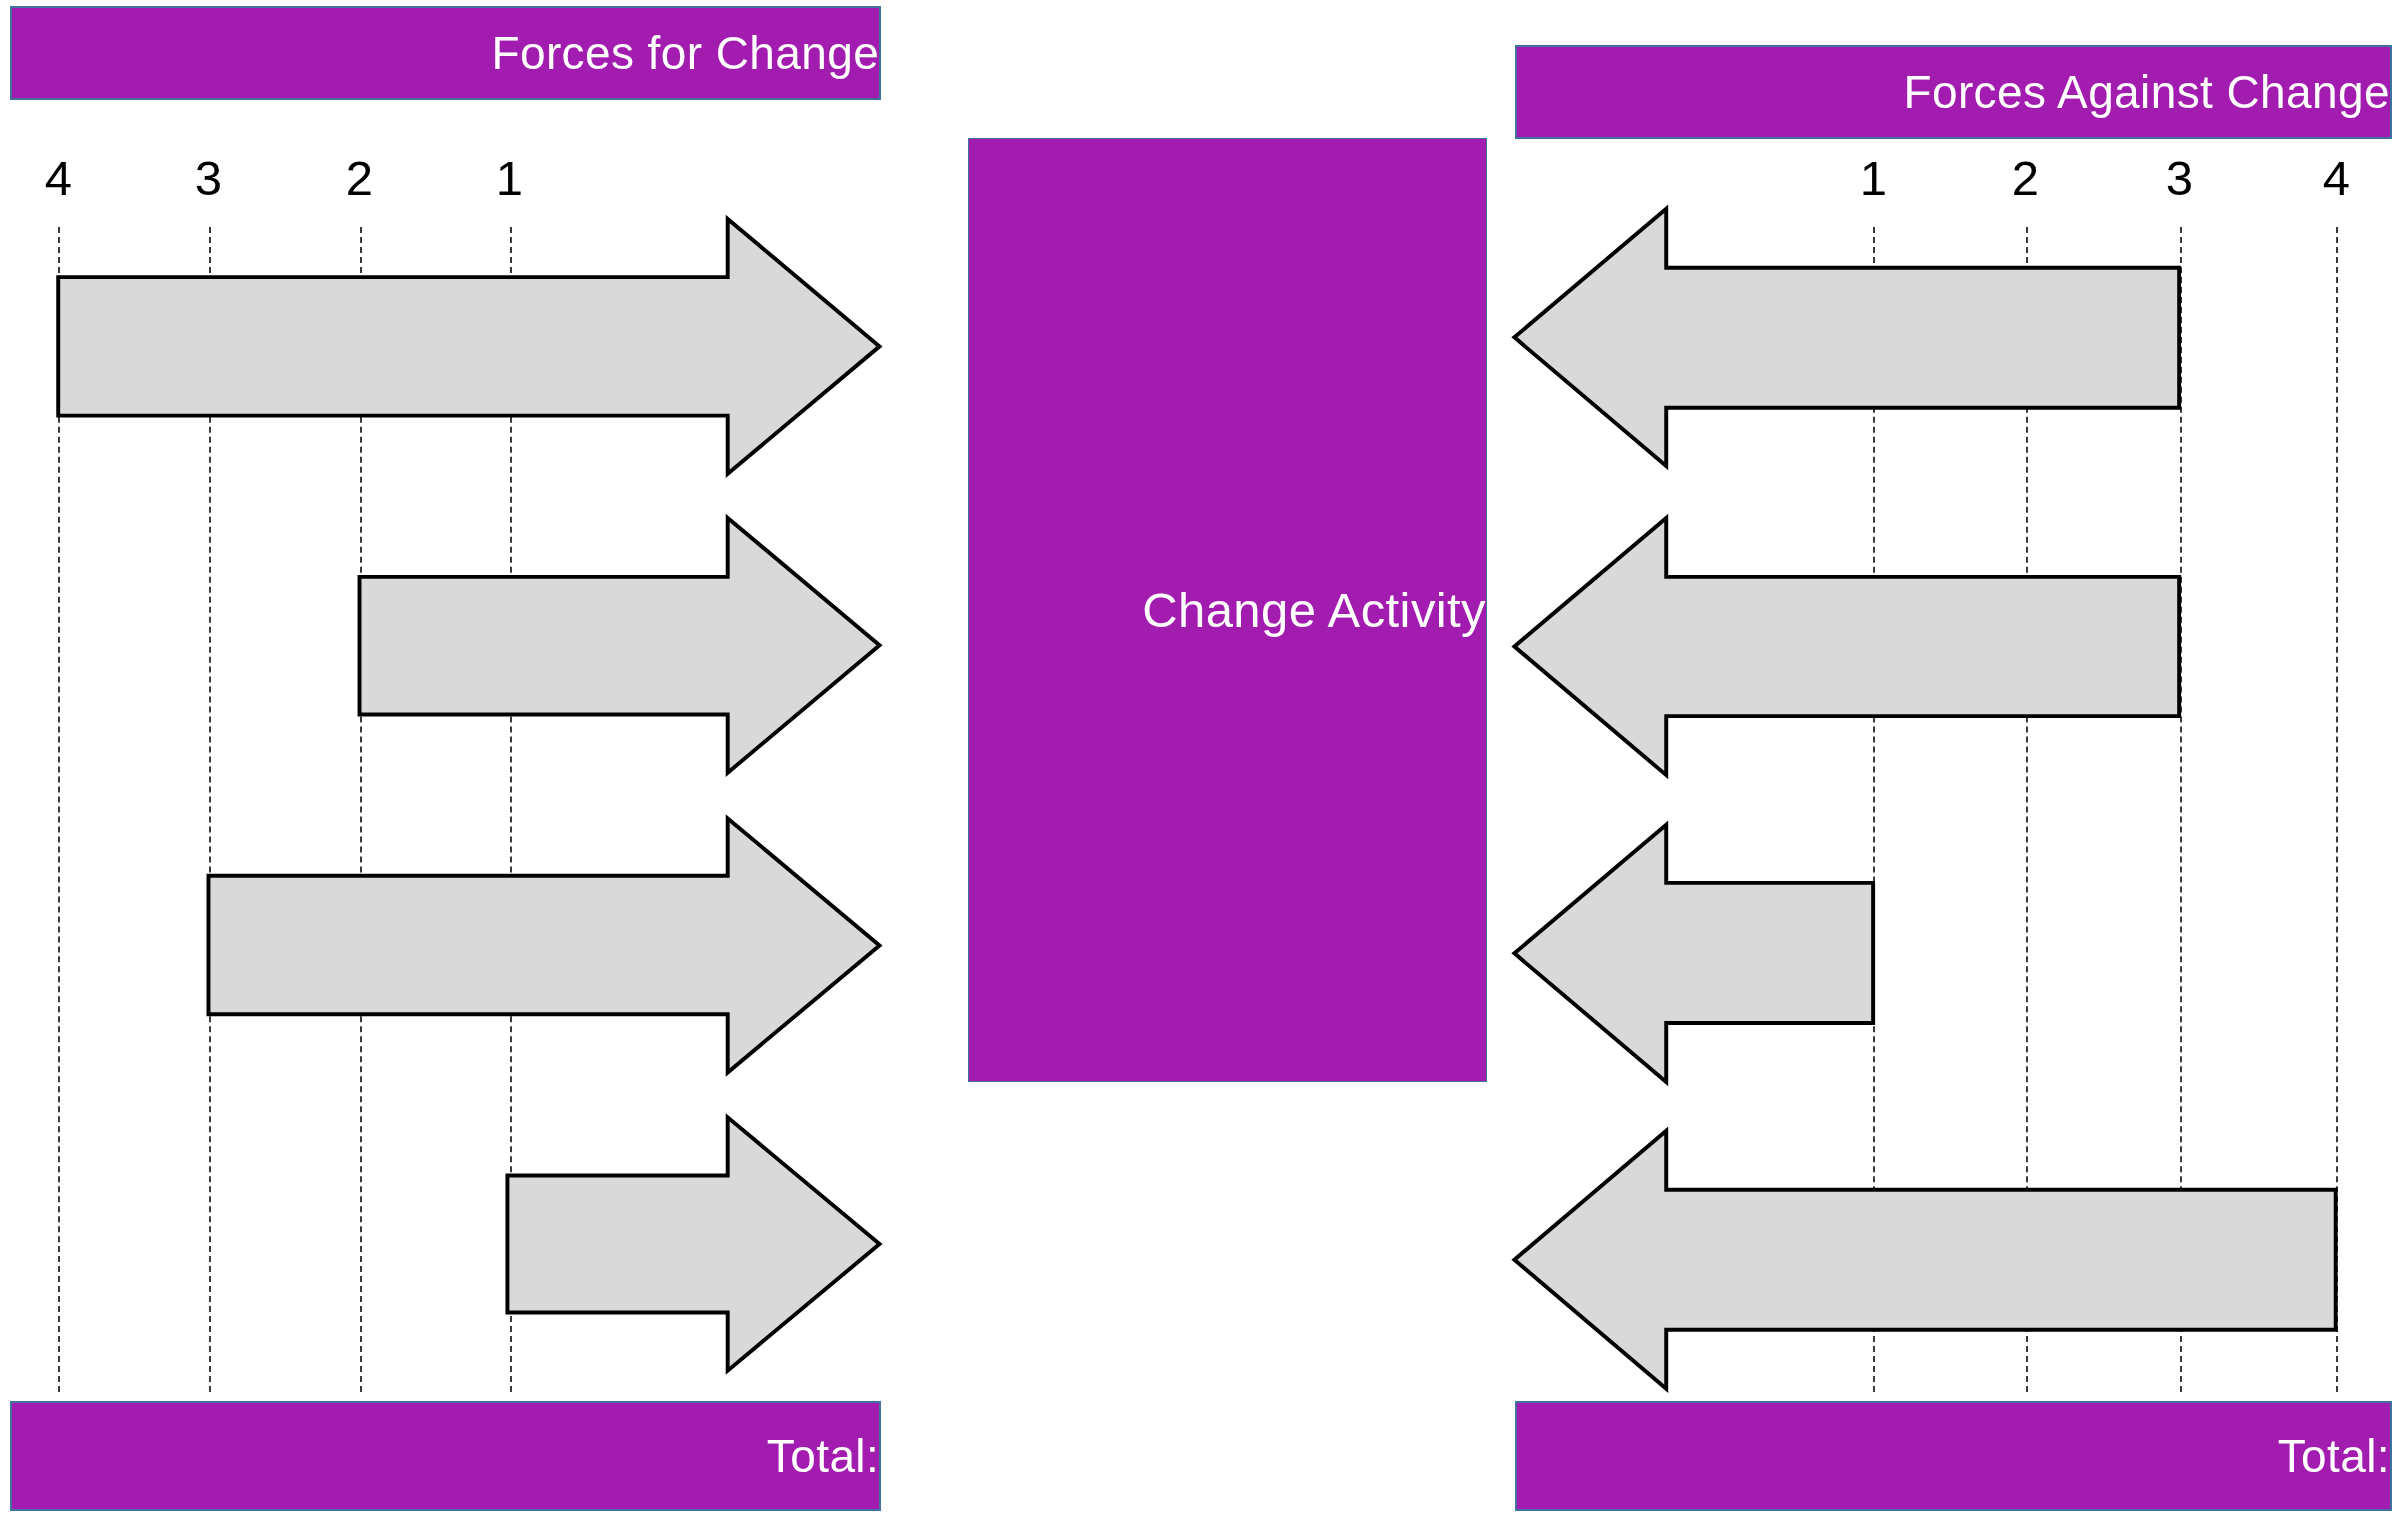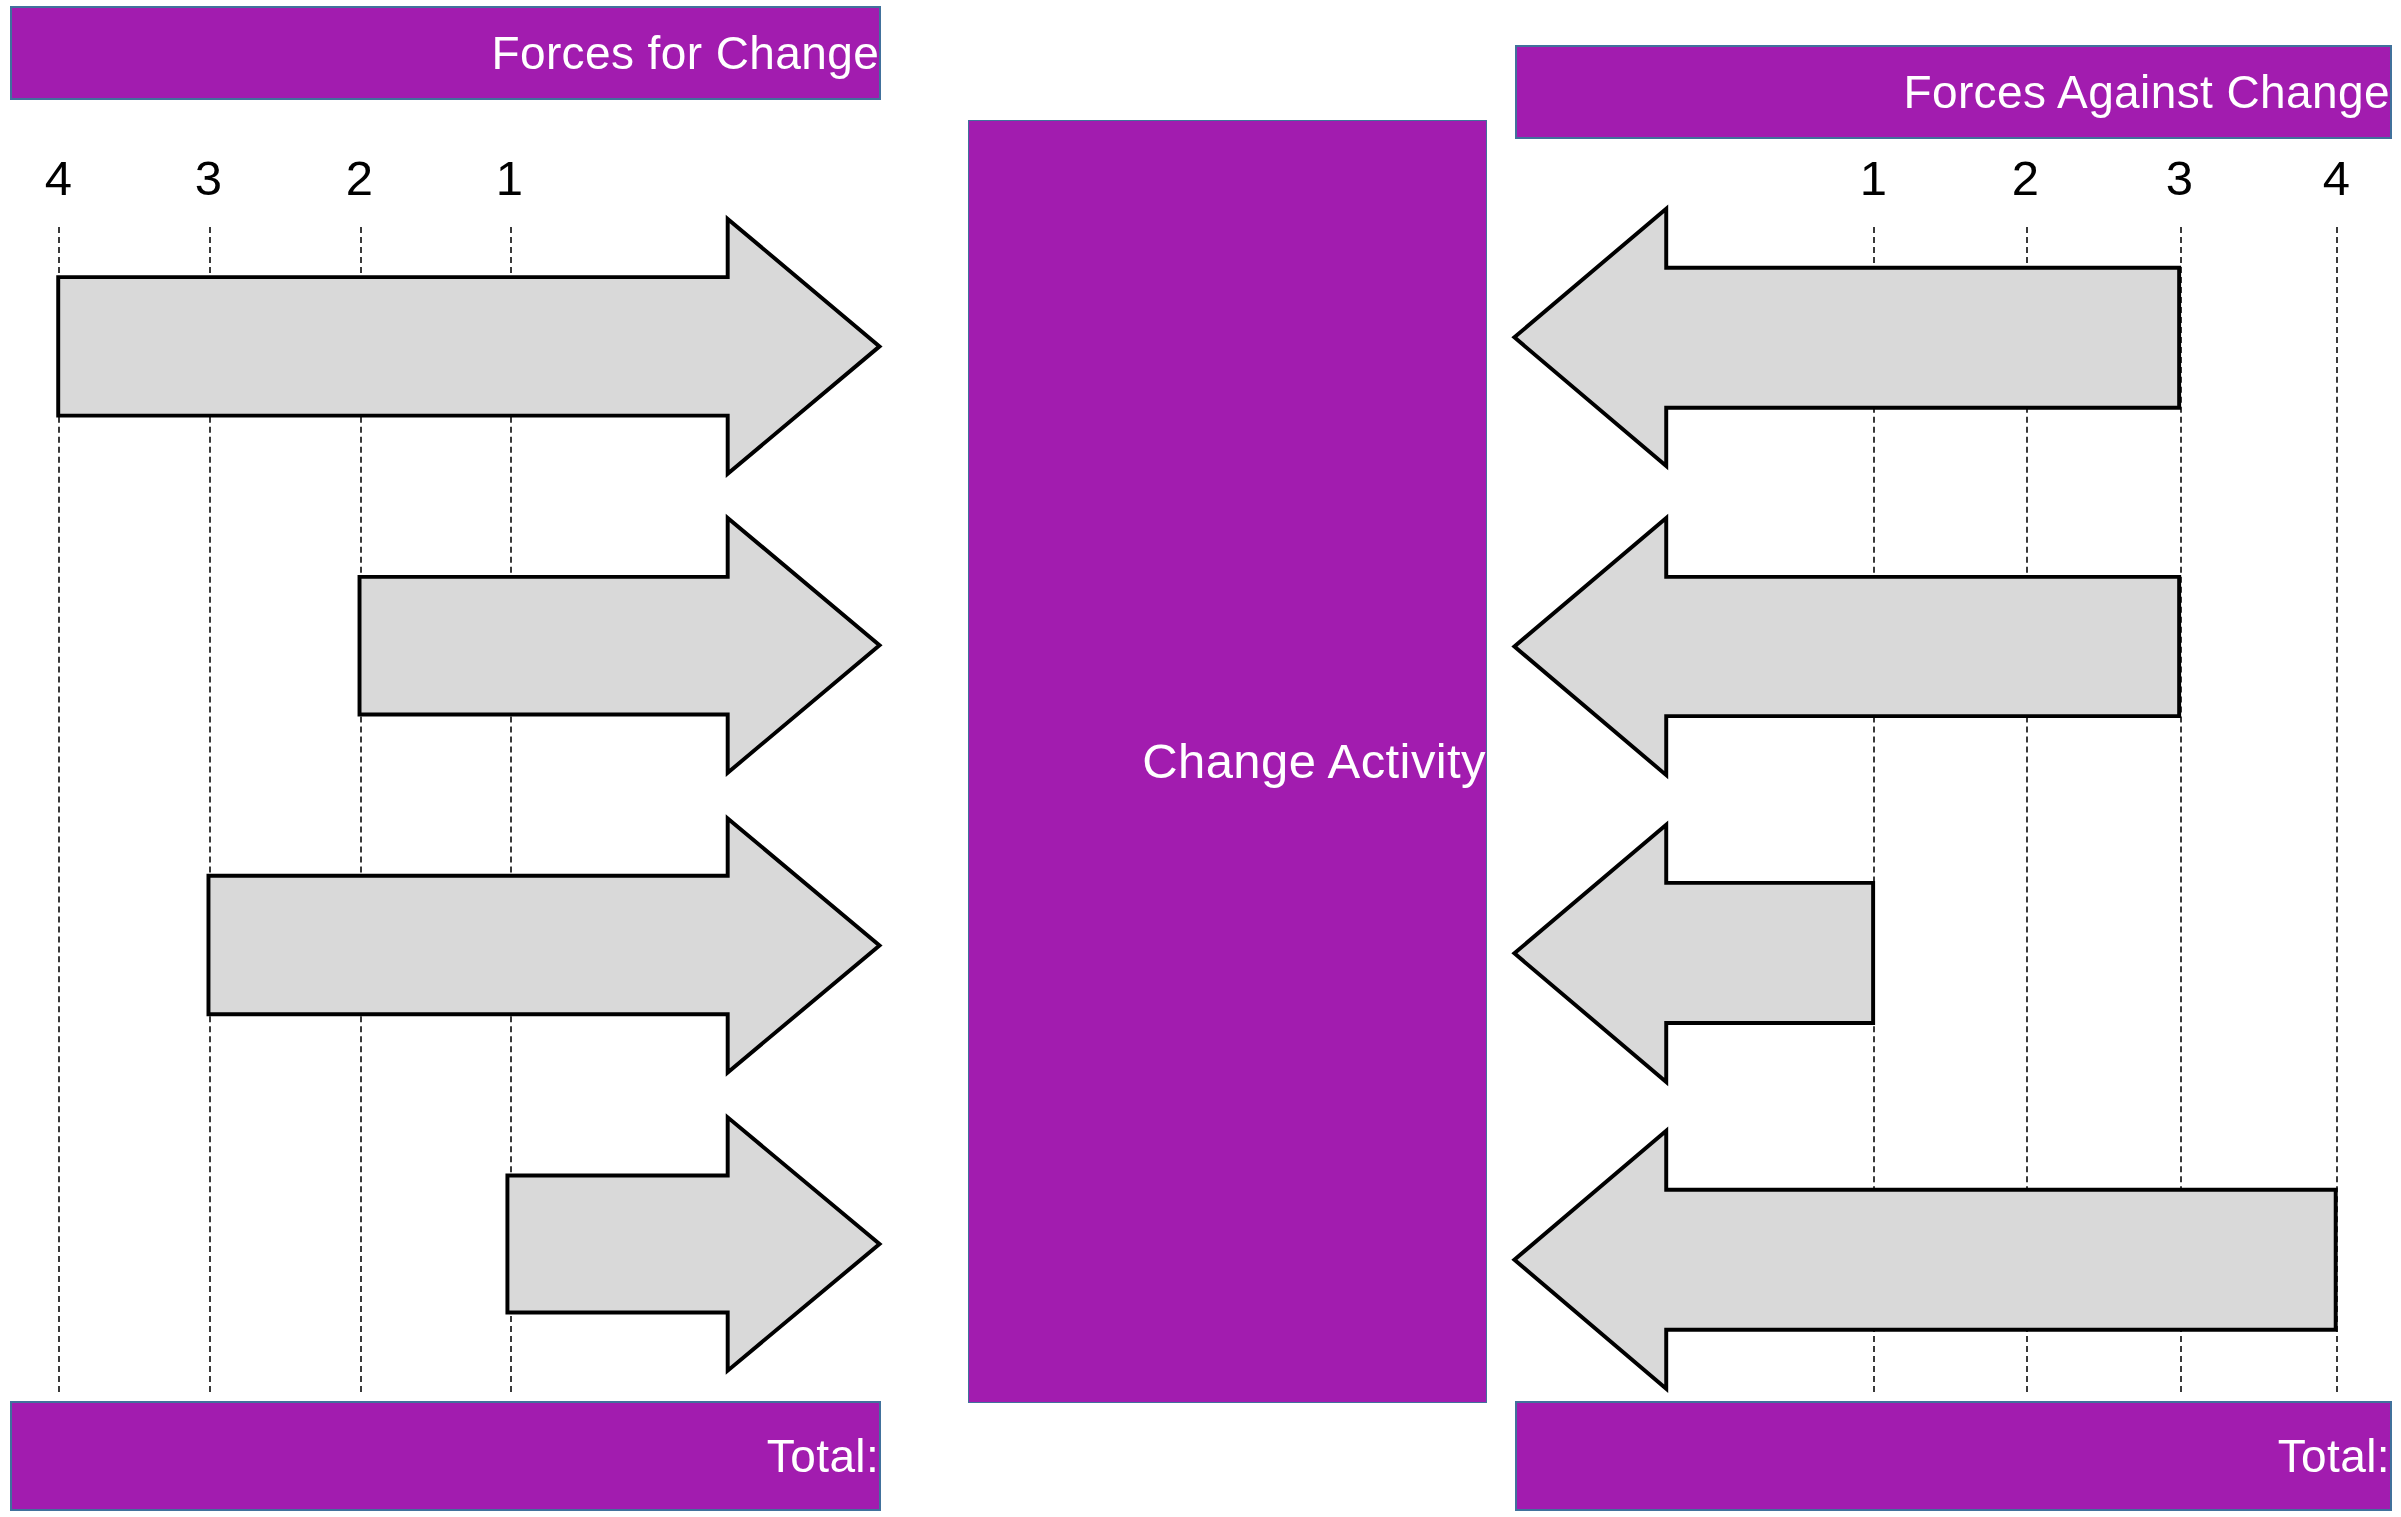--- a/index.html
+++ b/index.html
@@ -13,21 +13,21 @@
   .bluebar{position:absolute;background:#a21caf;border:2.4px solid #41719c;
            box-sizing:border-box;display:flex;align-items:center;justify-content:flex-end;
            color:#ffffff;font-weight:400;letter-spacing:0.4px;}
   .bluebar span{display:block;line-height:1;}
 
   #hdr-left   {left:10.2px;  top:6.3px;   width:871px; height:94px; font-size:46px;}
   #hdr-right  {left:1515px;top:6.3px;   width:877px; height:94px; font-size:46px;margin-top:39px;}
   #total-left {left:10.2px;  top:1401px;width:871px; height:110px; font-size:46px;}
   #total-right{left:1515px;top:1401px;width:877px; height:110px; font-size:46px;}
 
-  #center-box {left:968px;top:120px; width:519px; height:1283px; font-size:49px;
+  #center-box {left:968px;top:138px; width:519px; height:944px; font-size:49px;
                border:1.6px solid #41719c;}
 
   
   .tick-label{position:absolute;font-size:49px;color:#000000;line-height:1;
               text-align:center;width:47px;}
 
   
   .guide{position:absolute;width:0;border-left:2.4px dashed #3a3a3a;top:227px;height:1165px;}
 
   

